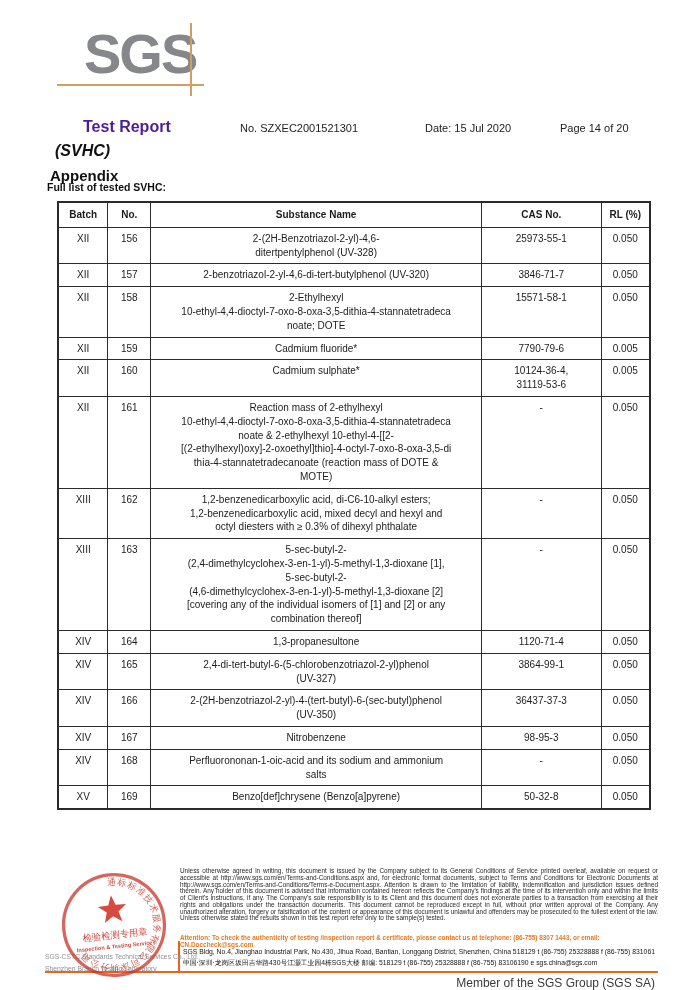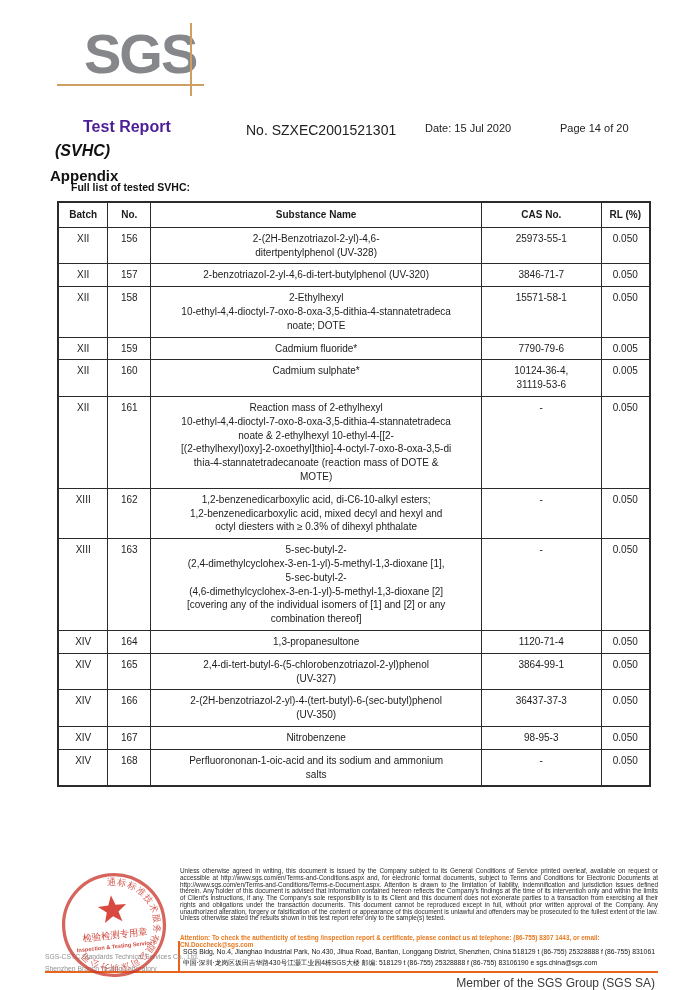--- a/index.html
+++ b/index.html
@@ -9,25 +9,25 @@
 
   
   .logo-text { position:absolute; left:84px; top:26px; font-size:56px; font-weight:bold;
                color:#85878a; letter-spacing:-2px; line-height:1; }
   .logo-hline { position:absolute; left:57px; top:84px; width:147px; height:2px; background:#cf9e62; }
   .logo-vline { position:absolute; left:190px; top:23px; width:2px; height:73px; background:#cf9e62; }
 
   
   .title1 { position:absolute; left:55px; top:118px; font-size:16px; font-weight:bold; color:#4c1d95;margin-left:28px; }
   .title2 { position:absolute; left:55px; top:142px; font-size:16px; font-weight:bold; color:#111;font-style:italic; }
-  .meta-no   { position:absolute; left:246px; top:122px; font-size:14px; color:#222; }
+  .meta-no   { position:absolute; left:240px; top:122px; font-size:11px; color:#222; }
   .meta-date { position:absolute; left:425px; top:122px; font-size:11px; color:#222; }
   .meta-page { position:absolute; left:560px; top:122px; font-size:11px; color:#222; }
   .appendix  { position:absolute; left:50px; top:167px; font-size:15px; font-weight:bold; color:#111; }
-  .list-title{ position:absolute; left:71px; top:181px; font-size:10.5px; font-weight:bold; color:#111; }
+  .list-title{ position:absolute; left:47px; top:181px; font-size:10.5px; font-weight:bold; color:#111; }
 
   
   table.svhc { position:absolute; left:57px; top:201px; width:594px; border-collapse:collapse;
                border:2px solid #2b2b2b; font-size:10px; }
   table.svhc th, table.svhc td { border:1px solid #2b2b2b; vertical-align:top; line-height:1.38; }
   table.svhc th { font-weight:bold; text-align:center; padding:5px 2px; font-size:10px; }
   table.svhc td { padding:4px 4px; }
   td.c { text-align:center; }
   td.sub { text-align:center; white-space:pre-line; }
   td.cas { white-space:pre-line; }
@@ -185,20 +185,27 @@
         <td class="sub">Nitrobenzene</td>
         <td class="c cas">98-95-3</td>
         <td class="c">0.050</td>
       </tr>
       <tr>
         <td class="c">XIV</td>
         <td class="c">168</td>
         <td class="sub">Perfluorononan-1-oic-acid and its sodium and ammonium
 salts</td>
         <td class="c cas">-</td>
+        <td class="c">0.050</td>
+      </tr>
+      <tr>
+        <td class="c">XV</td>
+        <td class="c">169</td>
+        <td class="sub">Benzo[def]chrysene (Benzo[a]pyrene)</td>
+        <td class="c cas">50-32-8</td>
         <td class="c">0.050</td>
       </tr>
     </tbody>
   </table>
 
   <div class="disclaimer">Unless otherwise agreed in writing, this document is issued by the Company subject to its General Conditions of Service printed overleaf, available on request or accessible at http://www.sgs.com/en/Terms-and-Conditions.aspx and, for electronic format documents, subject to Terms and Conditions for Electronic Documents at http://www.sgs.com/en/Terms-and-Conditions/Terms-e-Document.aspx. Attention is drawn to the limitation of liability, indemnification and jurisdiction issues defined therein. Any holder of this document is advised that information contained hereon reflects the Company's findings at the time of its intervention only and within the limits of Client's instructions, if any. The Company's sole responsibility is to its Client and this document does not exonerate parties to a transaction from exercising all their rights and obligations under the transaction documents. This document cannot be reproduced except in full, without prior written approval of the Company. Any unauthorized alteration, forgery or falsification of the content or appearance of this document is unlawful and offenders may be prosecuted to the fullest extent of the law. Unless otherwise stated the results shown in this test report refer only to the sample(s) tested.</div>
   <div class="attention">Attention: To check the authenticity of testing /inspection report &amp; certificate, please contact us at telephone: (86-755) 8307 1443, or email: CN.Doccheck@sgs.com</div>
 
   <div class="company">
     <div>SGS-CSTC Standards Technical Services Co., Ltd.</div>

